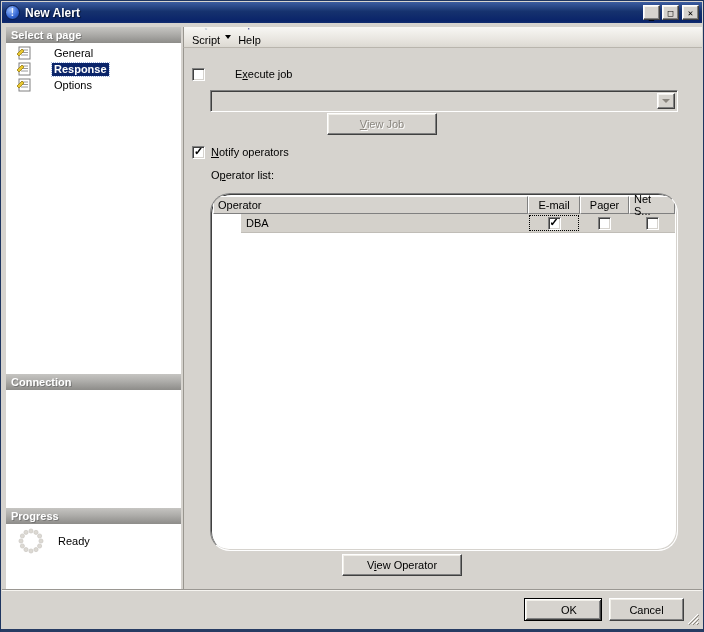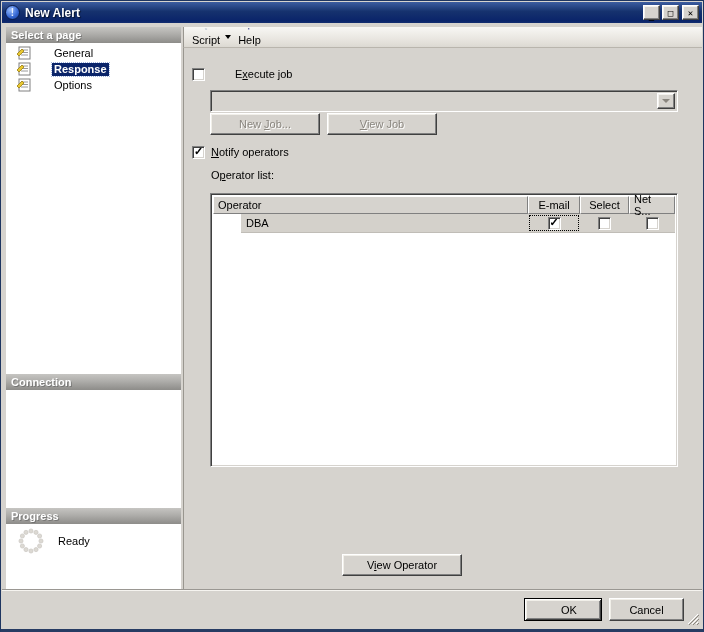--- a/index.html
+++ b/index.html
@@ -218,39 +218,36 @@
       </div>
     <span class="abs" style="left:35px;top:20px;margin-left:16px;">E<u>x</u>ecute job</span>
 
     <div class="combo abs" style="left:26px;top:42px;width:468px;height:22px;">
       <span class="combo-value"></span>
       <div class="combo-btn">
           <div class="arrow-down dis"></div>
         </div>
     </div>
 
-    <div class="btn disabled abs" style="left:26px;top:65px;width:110px;height:22px;">
-        <span>New <u>J</u>ob...</span>
-      </div>
     <div class="btn disabled abs" style="left:143px;top:65px;width:110px;height:22px;">
         <span><u>V</u>iew Job</span>
       </div>
 
     <div class="checkbox abs" style="left:8px;top:98px;">
         <span>✓</span>
       </div>
     <span class="abs" style="left:27px;top:98px;"><u>N</u>otify operators</span>
 
     <span class="abs" style="left:27px;top:121px;">O<u>p</u>erator list:</span>
 
-    <div class="op-table abs" style="left:26px;top:145px;width:468px;height:274px;">
+    <div class="op-table abs" style="left:26px;top:145px;width:468px;height:358px;border-radius:20px;">
       <div class="thead">
         <div class="th th-operator">Operator</div>
         <div class="th th-email">E-mail</div>
-        <div class="th th-pager">Select</div>
+        <div class="th th-pager">Pager</div>
         <div class="th th-net">Net S...</div>
       </div>
       <div class="trow">
         <div class="td td-operator">DBA</div>
         <div class="td td-check td-email focus-cell">
           <div class="checkbox">
               <span>✓</span>
             </div>
         </div>
         <div class="td td-check td-pager">

